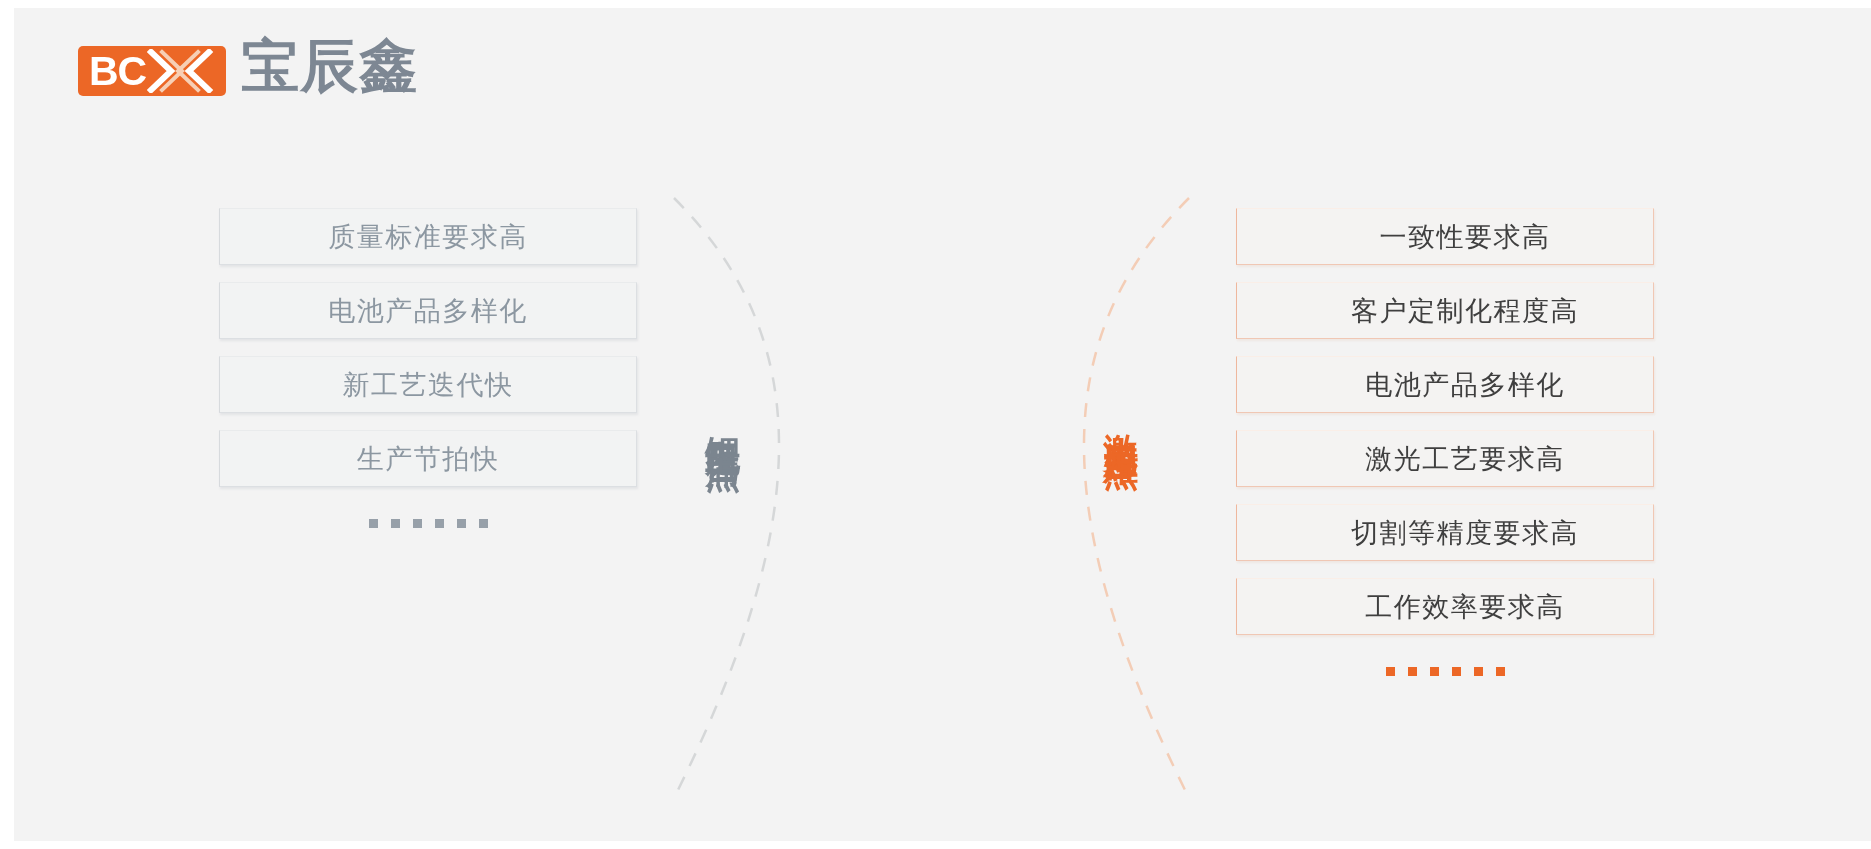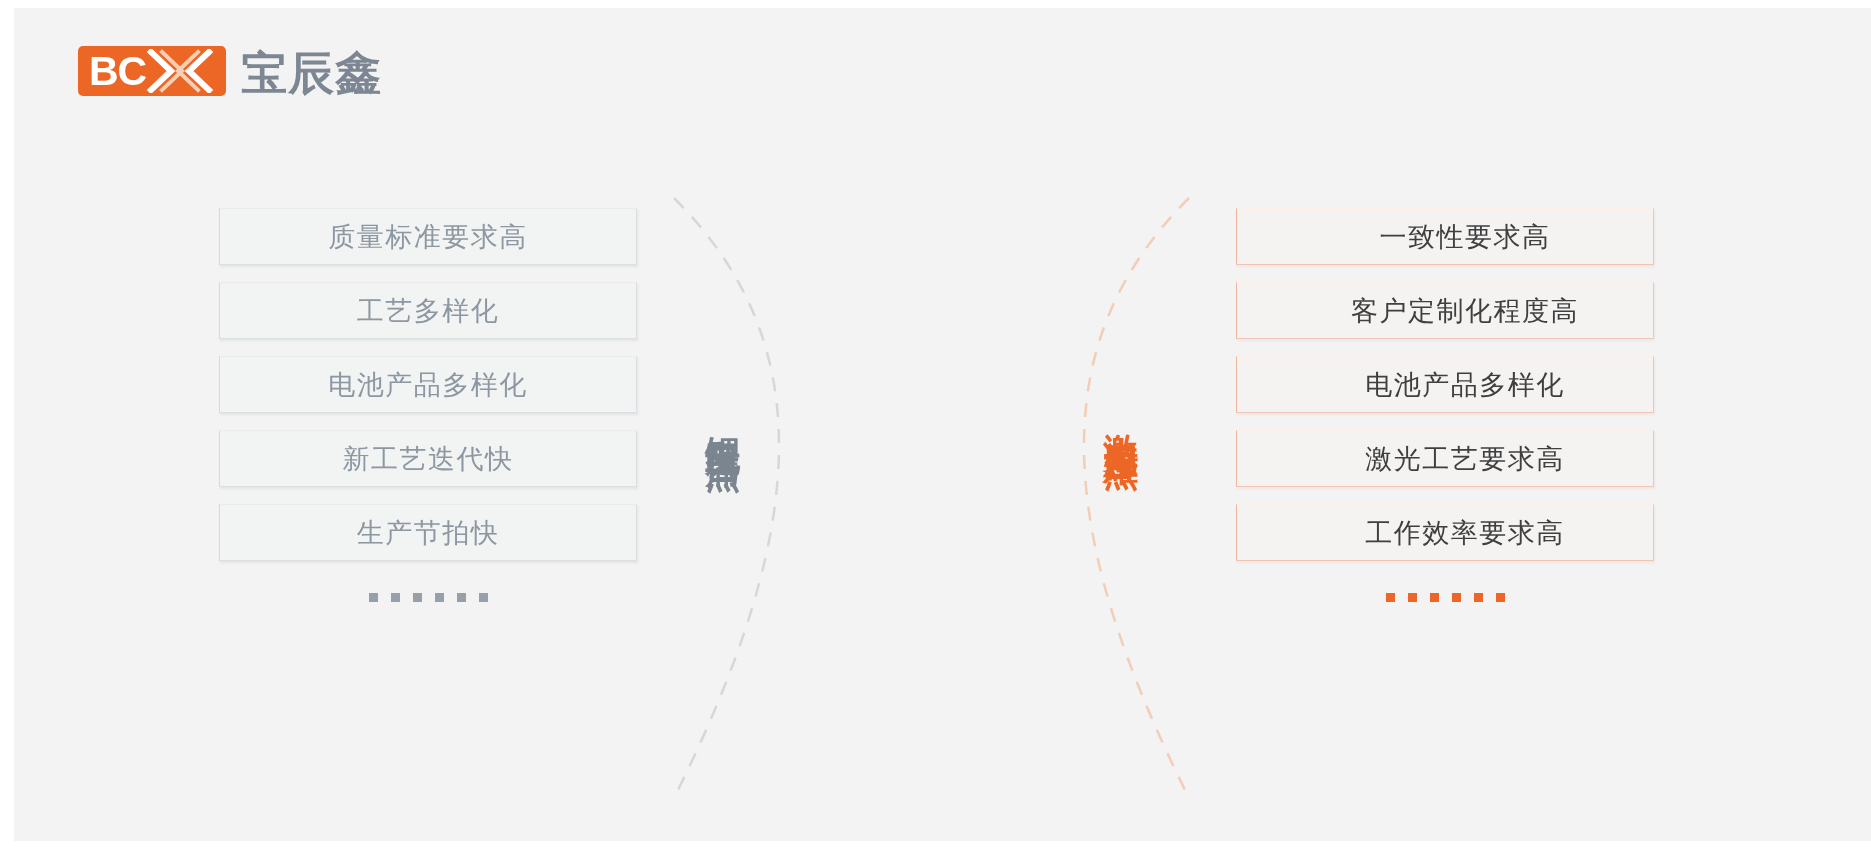--- a/index.html
+++ b/index.html
@@ -52,26 +52,26 @@
   }
   .logo-chevrons {
     display: flex;
     align-items: center;
     margin-left: 1px;
   }
   .logo-chevrons svg { display: block; }
   .logo-cn {
     margin-left: 15px;
     color: #7d8793;
-    font-size: 46px;
+    font-size: 58px;
     font-weight: bold;
     letter-spacing: 1px;
     line-height: 1;
     position: relative;
-    font-family: Liberation Sans, sans-serif;
+    font-family: Liberation Serif, serif;
   }
 
   
   .column {
     position: absolute;
     top: 200px;
     width: 418px;
     display: flex;
     flex-direction: column;
     gap: 17px;
@@ -171,39 +171,39 @@
     <span class="logo-cn">宝辰鑫</span>
   </div>
 
   <svg id="arcs" viewBox="0 0 1857 833" xmlns="http://www.w3.org/2000/svg">
     <path d="M 660 190 C 800 330, 800 510, 660 790" fill="none" stroke="#d5d7d8" stroke-width="2.5" stroke-dasharray="14 12" stroke-linecap="butt"></path>
     <path d="M 1175 190 C 1035 330, 1035 510, 1175 790" fill="none" stroke="#f3cdb6" stroke-width="2.5" stroke-dasharray="14 12" stroke-linecap="butt"></path>
   </svg>
 
   <div id="col-left" class="column">
     <div class="item-box pain">质量标准要求高</div>
-    <div class="item-box pain">工艺多样化</div>
     <div class="item-box pain">电池产品多样化</div>
     <div class="item-box pain">新工艺迭代快</div>
     <div class="item-box pain">生产节拍快</div>
     <div class="ellipsis-dots" id="dots-left">
       <span></span>
       <span></span>
       <span></span>
       <span></span>
       <span></span>
       <span></span>
     </div>
   </div>
 
   <div id="col-right" class="column">
     <div class="item-box laser">一致性要求高</div>
     <div class="item-box laser">客户定制化程度高</div>
     <div class="item-box laser">电池产品多样化</div>
     <div class="item-box laser">激光工艺要求高</div>
+    <div class="item-box laser">切割等精度要求高</div>
     <div class="item-box laser">工作效率要求高</div>
     <div class="ellipsis-dots" id="dots-right">
       <span></span>
       <span></span>
       <span></span>
       <span></span>
       <span></span>
       <span></span>
     </div>
   </div>

